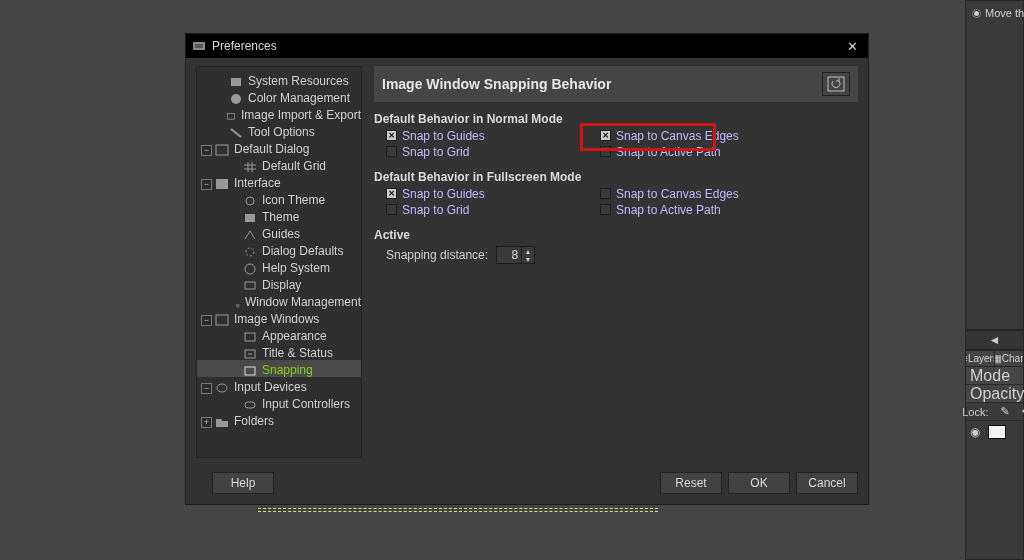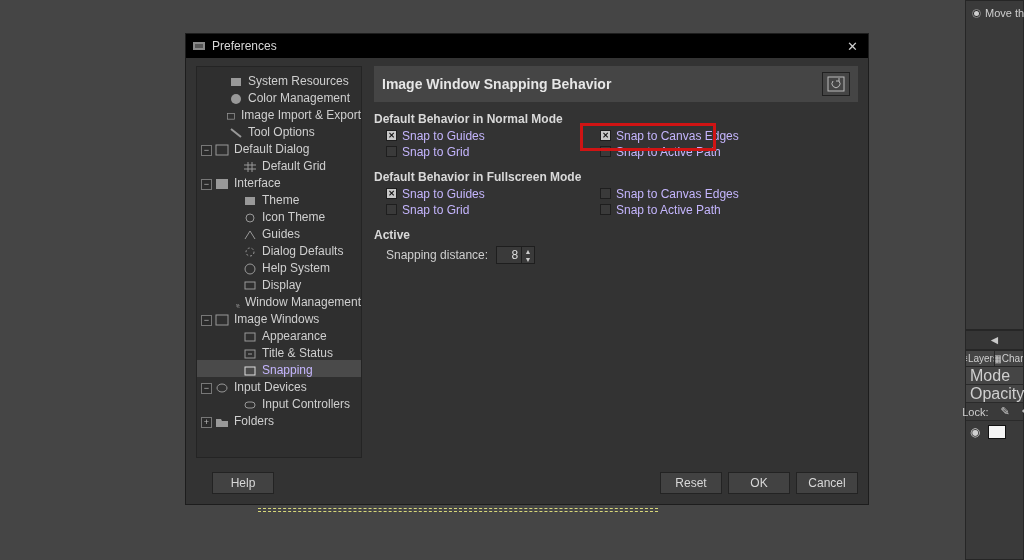--- a/index.html
+++ b/index.html
@@ -69,21 +69,21 @@
     margin-right: 3px;
     color:#bbb;
   }
   .tree-row .exp.none { border:none; background:none; }
   .tree-row .ticon {
     width: 14px; height: 12px; margin-right: 5px;
     display:inline-block;
   }
   .tree-row.selected {
     background: #4a4a4a;
-    color: #c4b5fd;
+    color: #84cc16;
   }
   .ind1 { padding-left: 18px; }
   .ind2 { padding-left: 32px; }
 
   
   .panel {
     flex: 1;
     padding-left: 12px;
     display: flex; flex-direction: column;
   }
@@ -350,30 +350,30 @@
       <div class="tree-row">
           <span class="exp">−</span>
           <span class="ticon"><svg viewBox="0 0 14 12">
               <rect x="1" y="1" width="12" height="10" fill="#999"></rect>
             </svg></span>
           <span>Interface</span>
         </div>
       <div class="tree-row ind2">
           <span class="exp none"></span>
           <span class="ticon"><svg viewBox="0 0 14 12">
+              <circle cx="7" cy="6" r="4" fill="none" stroke="#999"></circle>
+            </svg></span>
+          <span>Icon Theme</span>
+        </div>
+      <div class="tree-row ind2">
+          <span class="exp none"></span>
+          <span class="ticon"><svg viewBox="0 0 14 12">
               <rect x="2" y="2" width="10" height="8" fill="#999"></rect>
             </svg></span>
           <span>Theme</span>
-        </div>
-      <div class="tree-row ind2">
-          <span class="exp none"></span>
-          <span class="ticon"><svg viewBox="0 0 14 12">
-              <circle cx="7" cy="6" r="4" fill="none" stroke="#999"></circle>
-            </svg></span>
-          <span>Icon Theme</span>
         </div>
       <div class="tree-row ind2">
           <span class="exp none"></span>
           <span class="ticon"><svg viewBox="0 0 14 12">
               <path d="M2 10 L7 2 L12 10" fill="none" stroke="#999"></path>
             </svg></span>
           <span>Guides</span>
         </div>
       <div class="tree-row ind2">
           <span class="exp none"></span>

